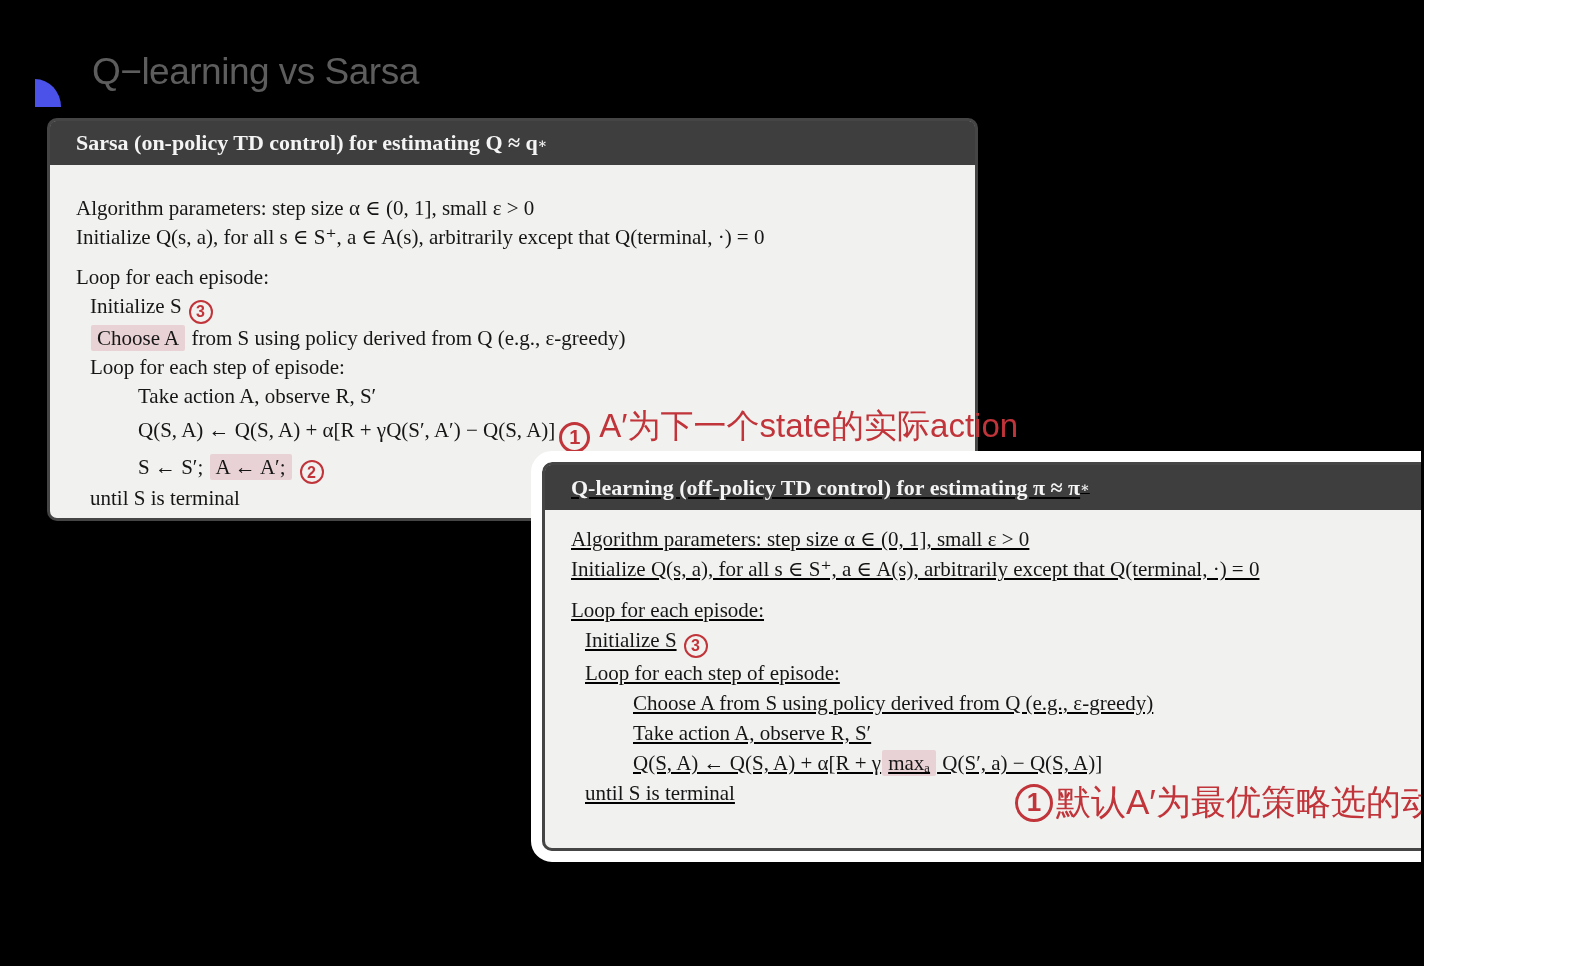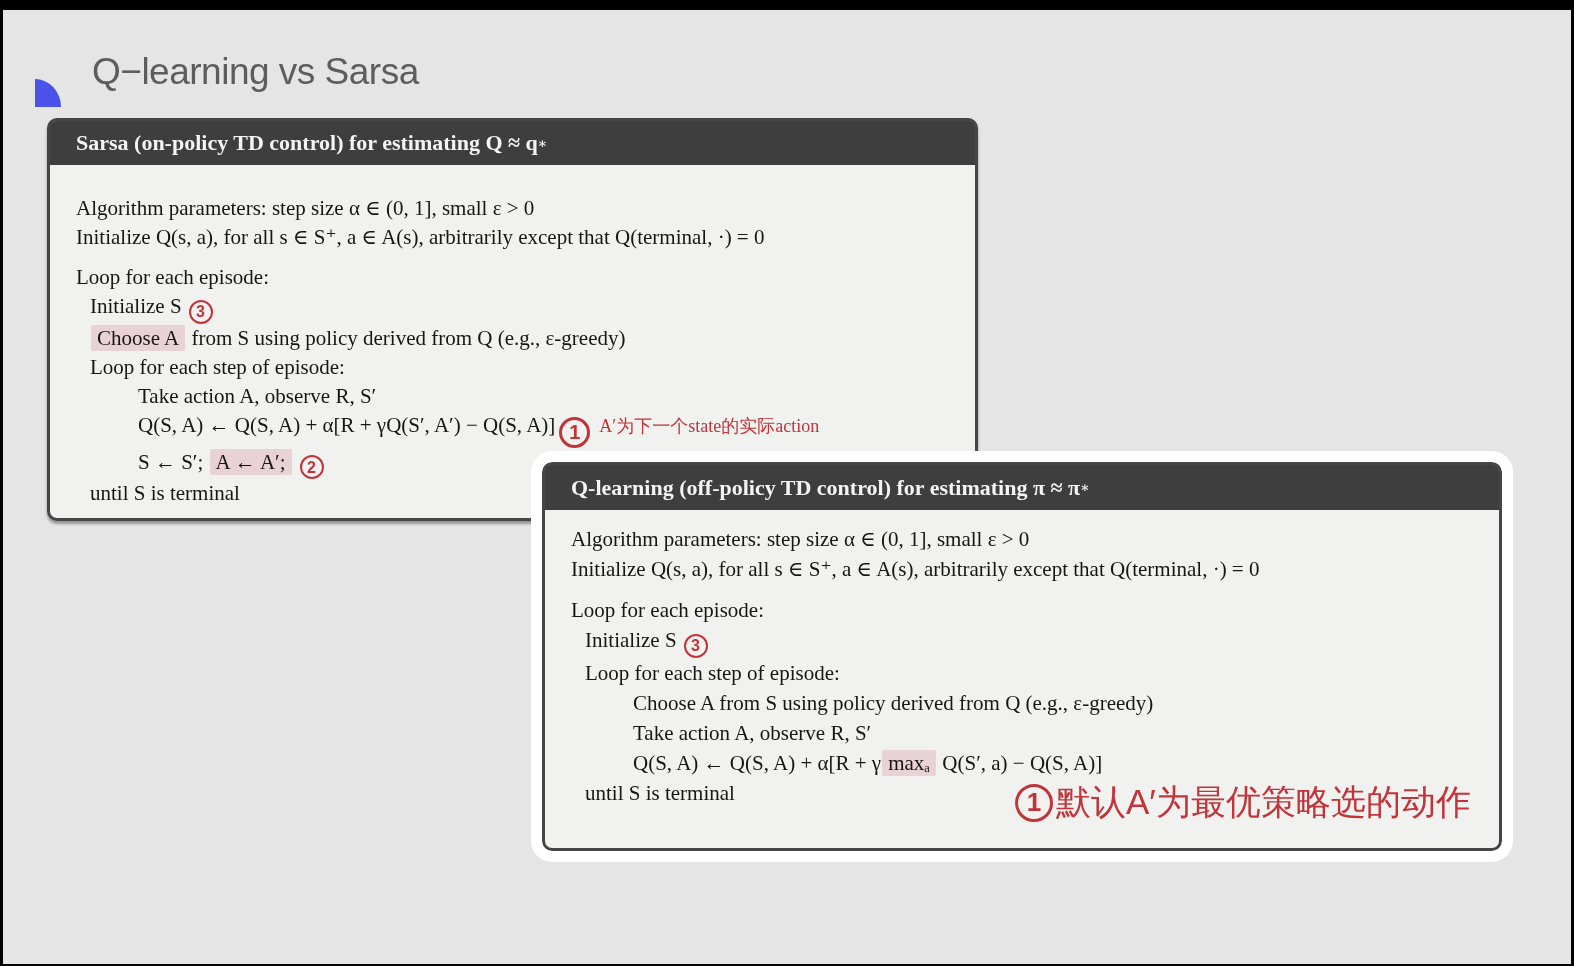--- a/index.html
+++ b/index.html
@@ -1,17 +1,17 @@
 <!DOCTYPE html>
 <html style="--accent-blue: #4a52e9; --annotation-red: #c0343a; --highlight-pink: #e9d2d5; --box-header-bg: #3e3e3e; --box-bg: #f1f1ef; --box-border: #454545; --title-gray: #5d5d5d;"><head>
 <meta charset="utf-8">
 <style>
   html,body{margin:0;padding:0;background:#ffffff;}
   .slide{
-    position:relative;width:1574px;height:966px;background:#e5e5e5;
+    position:relative;width:1424px;height:966px;background:#000000;
     overflow:hidden;font-family:"Liberation Sans","DejaVu Sans",sans-serif;
   }
   
   .frame{
     position:absolute;inset:0;box-sizing:border-box;pointer-events:none;z-index:50;
     border-style:solid;border-color:#000;border-width:10px 3px 2px 3px;
   }
   
   .accent{
     position:absolute;left:35px;top:79px;width:26px;height:28px;
@@ -23,21 +23,21 @@
     color:var(--title-gray,#5d5d5d);letter-spacing:-0.5px;
   }
   .algo-box{
     position:absolute;box-sizing:border-box;
     background:var(--box-bg,#f1f1ef);
     border:3px solid var(--box-border,#454545);
     border-radius:10px;
     box-shadow:0 3px 3px rgba(0,0,0,0.35);
   }
   #sarsa-box{left:47px;top:118px;width:931px;height:403px;}
-  #qlearning-box{left:542px;top:462px;width:960px;height:389px;outline:11px solid #ffffff;}
+  #qlearning-box{left:542px;top:462px;width:960px;height:389px;outline:11px solid #ffffff;text-decoration:underline;}
   .algo-header{
     box-sizing:border-box;height:44px;display:flex;align-items:center;
     background:var(--box-header-bg,#3e3e3e);color:#f4f4f4;
     border-radius:6px 6px 0 0;padding:0 18px 0 26px;
     font:bold 22px "Liberation Serif","DejaVu Serif",serif;white-space:nowrap;
   }
   #qlearning-box .algo-header{height:45px;}
   .algo-body{
     padding:29px 8px 0 26px;color:#161616;
     font:21px/29px "Liberation Serif","DejaVu Serif",serif;
@@ -55,21 +55,21 @@
     display:inline-flex;align-items:center;justify-content:center;
     box-sizing:border-box;border-radius:50%;
     color:var(--annotation-red,#c0343a);border:2px solid var(--annotation-red,#c0343a);
     font-family:"Liberation Sans","DejaVu Sans",sans-serif;font-weight:700;
   }
   .seg-c{width:24px;height:24px;font-size:16px;vertical-align:-4px;margin-left:7px;}
   .seg-c1{width:31px;height:31px;border-width:3px;font-size:20px;vertical-align:-7px;margin-left:4px;}
   .seg-cbig{width:38px;height:38px;border-width:3px;font-size:26px;flex:0 0 auto;}
   .seg-red{
     color:var(--annotation-red,#c0343a);margin-left:9px;line-height:29px;
-    font-family:Liberation Serif, serif;font-size:18px;
+    font-family:Liberation Sans, sans-serif;font-size:33px;
   }
   .seg-redbig{
     color:var(--annotation-red,#c0343a);margin-left:3px;
     font-family:"Liberation Sans","DejaVu Sans",sans-serif;font-size:35px;font-weight:400;
   }
   .seg-sub{font-size:14px;vertical-align:-4px;}
   .big-annotation{
     position:absolute;left:470px;top:314px;display:flex;align-items:center;white-space:nowrap;
   }
 </style>

